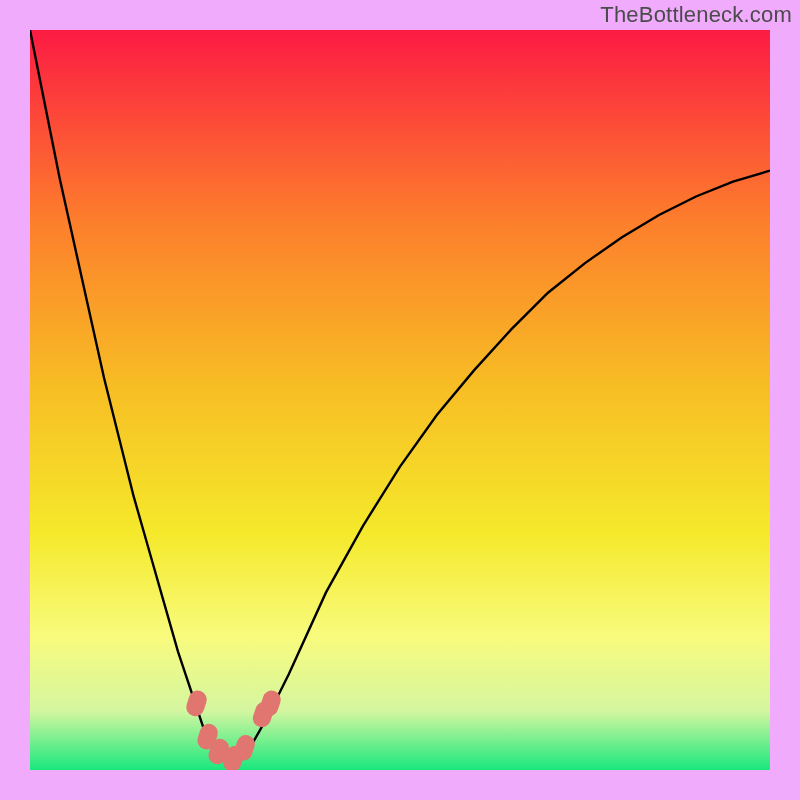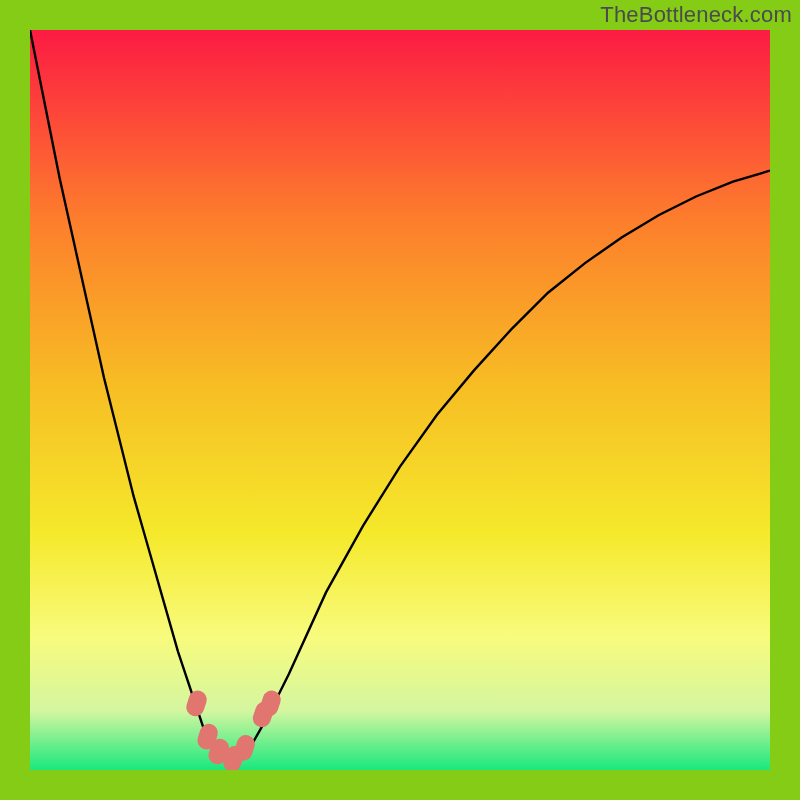--- a/index.html
+++ b/index.html
@@ -10,21 +10,21 @@
     overflow: hidden;
     background: #000;
     font-family: Arial, Helvetica, sans-serif;
   }
   .frame {
     position: absolute;
     left: 0;
     top: 0;
     width: 800px;
     height: 800px;
-    background: #84cc16;
+    background: #f0abfc;
   }
   .watermark {
     position: absolute;
     top: 2px;
     right: 8px;
     color: #4b4b4b;
     font-size: 22px;
     font-weight: 500;
     letter-spacing: 0.2px;
     z-index: 5;

